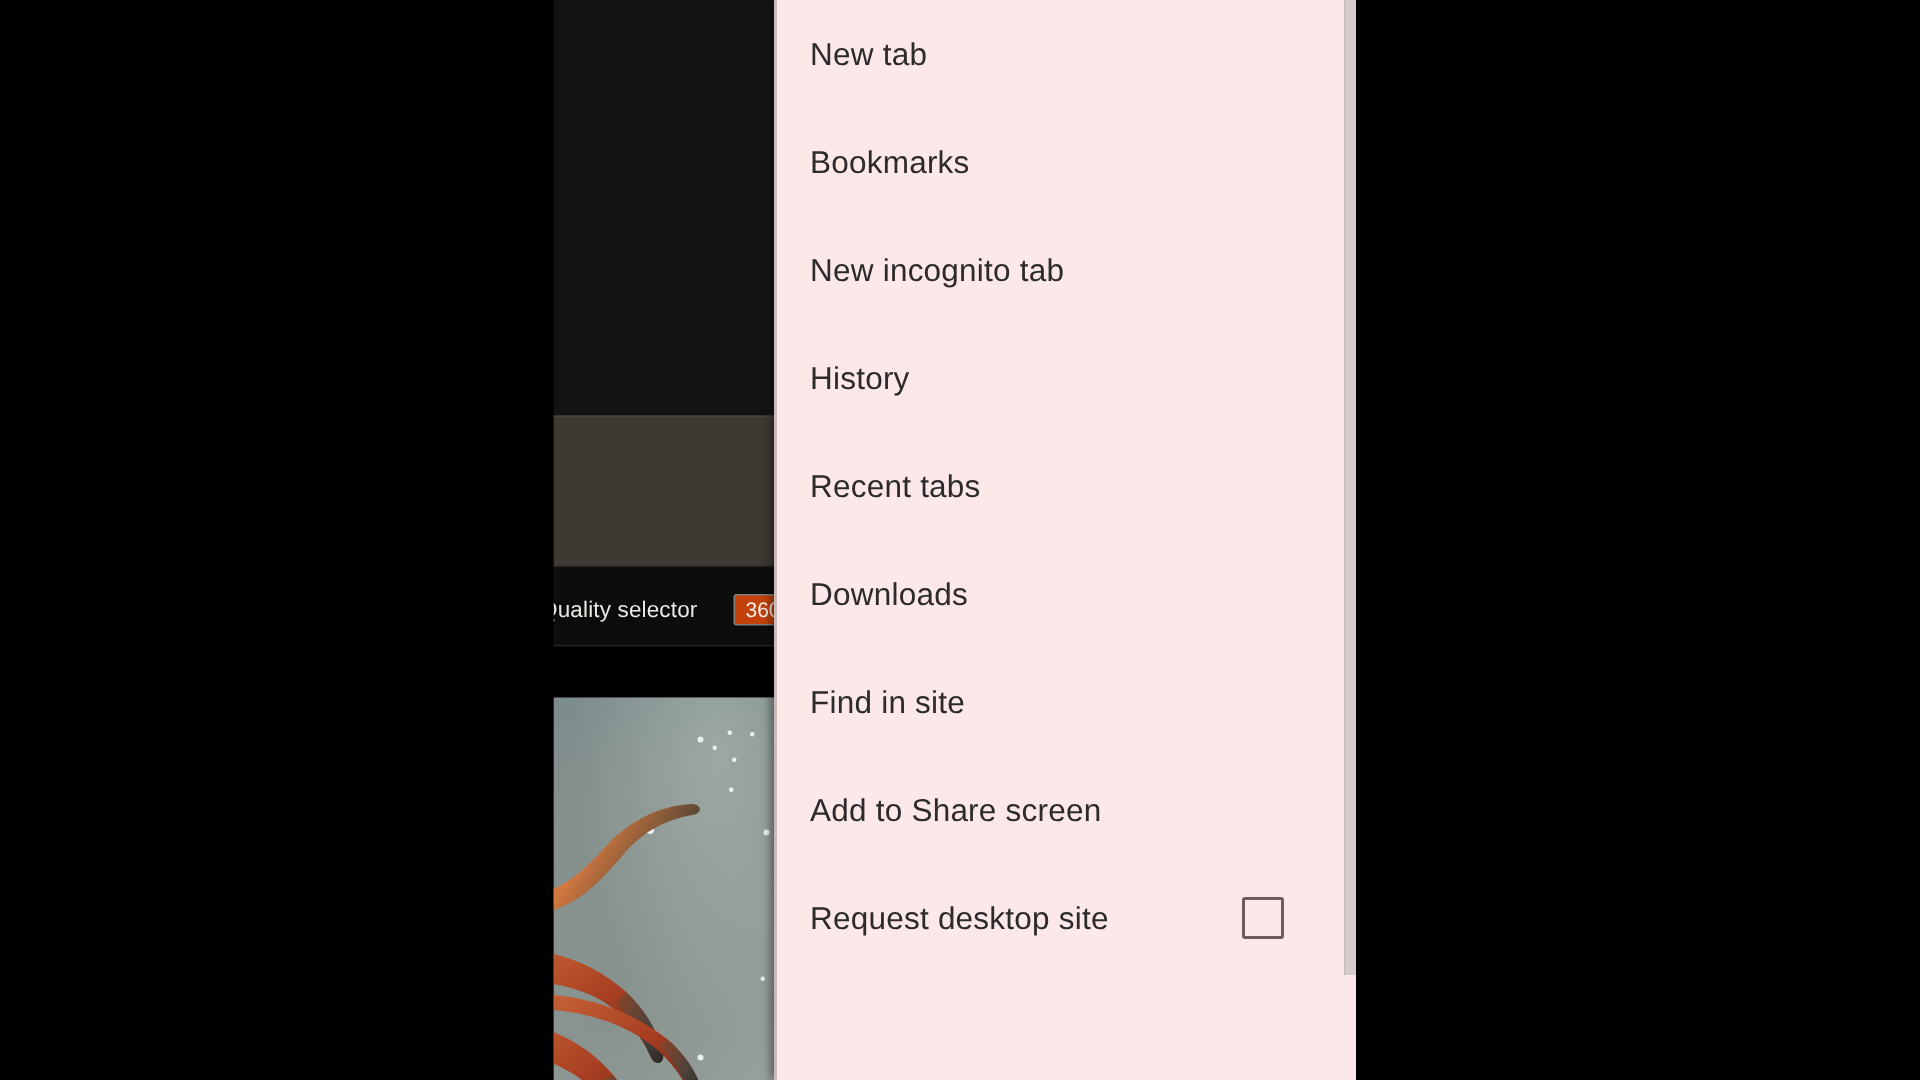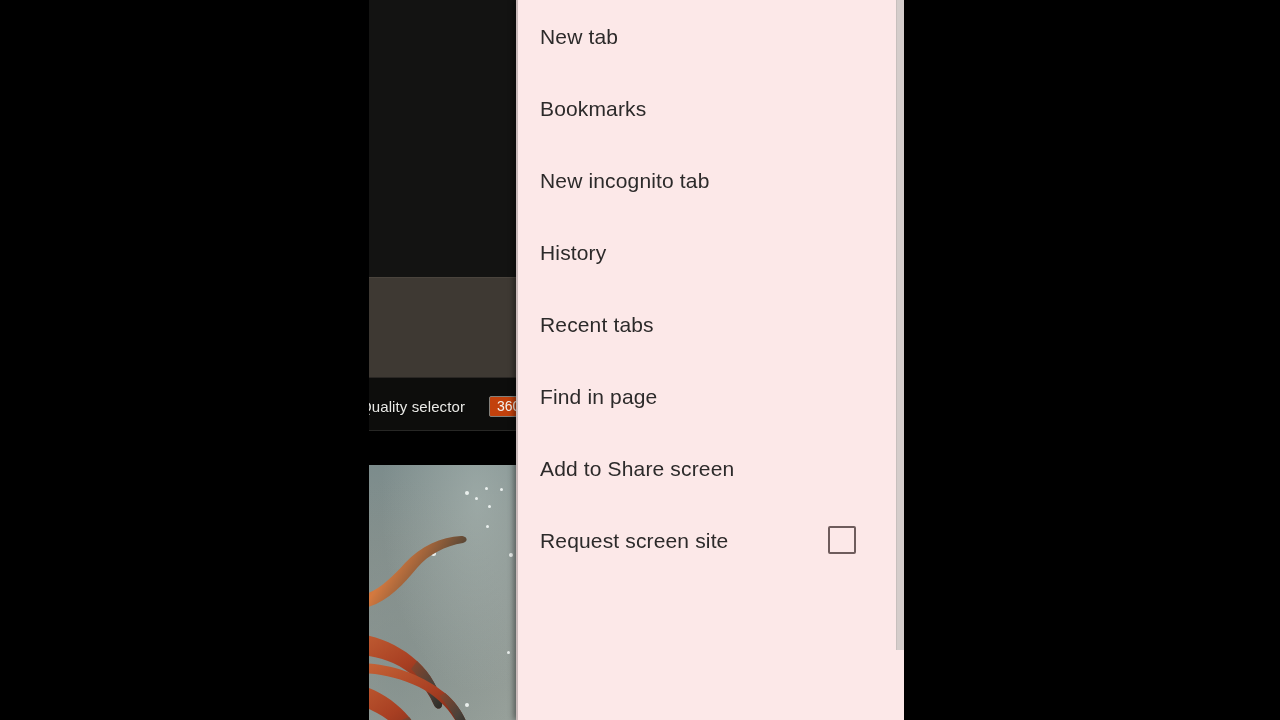--- a/index.html
+++ b/index.html
@@ -312,32 +312,35 @@
       </div>
 
       <div class="menu-item">
         <span class="label">History</span>
       </div>
 
       <div class="menu-item">
         <span class="label">Recent tabs</span>
       </div>
 
-
-
-      <div class="menu-item">
-        <span class="label">Find in page</span>
+      <div class="menu-item">
+        <span class="label">Downloads</span>
+      </div>
+
+
+      <div class="menu-item">
+        <span class="label">Find in site</span>
       </div>
 
       <div class="menu-item">
         <span class="label">Add to Share screen</span>
       </div>
 
       <div class="menu-item">
-        <span class="label">Request screen site</span>
+        <span class="label">Request desktop site</span>
         <span class="checkbox"></span>
       </div>
 
     </div>
 
     <div id="menu-scrollbar-track">
       <div id="menu-scrollbar-thumb"></div>
     </div>
   </div>
 

